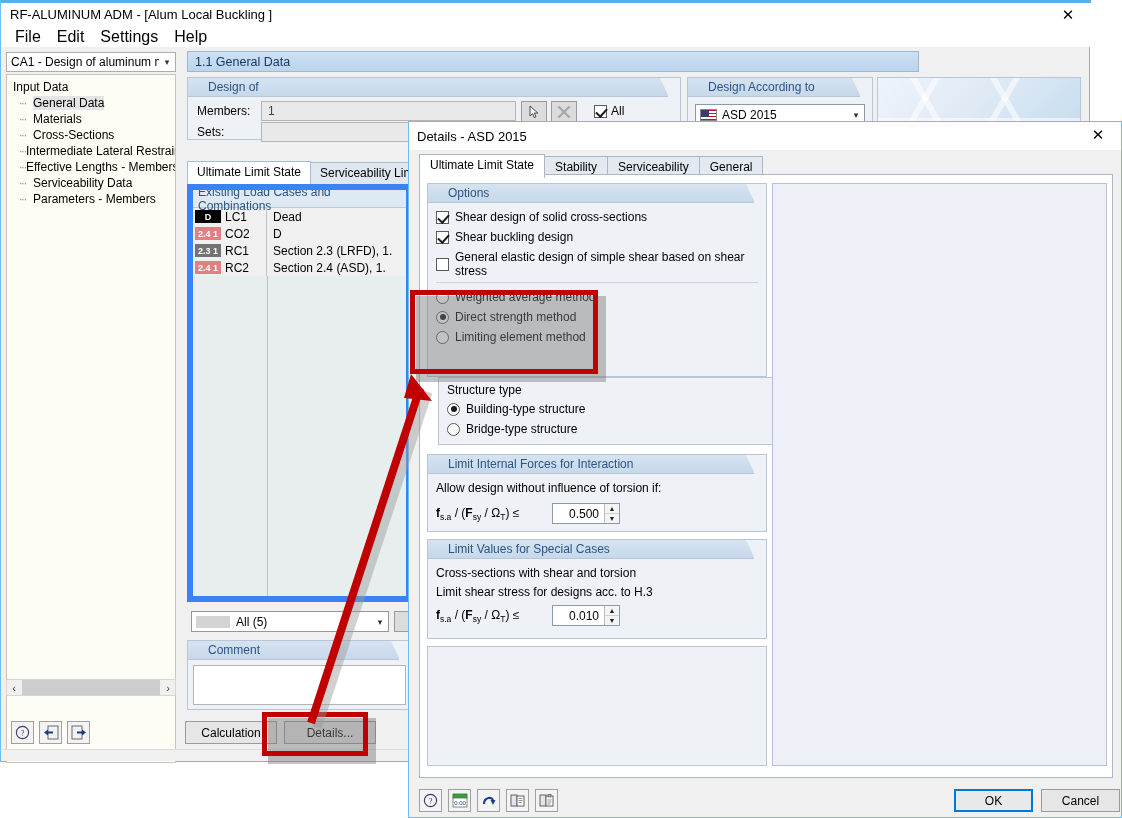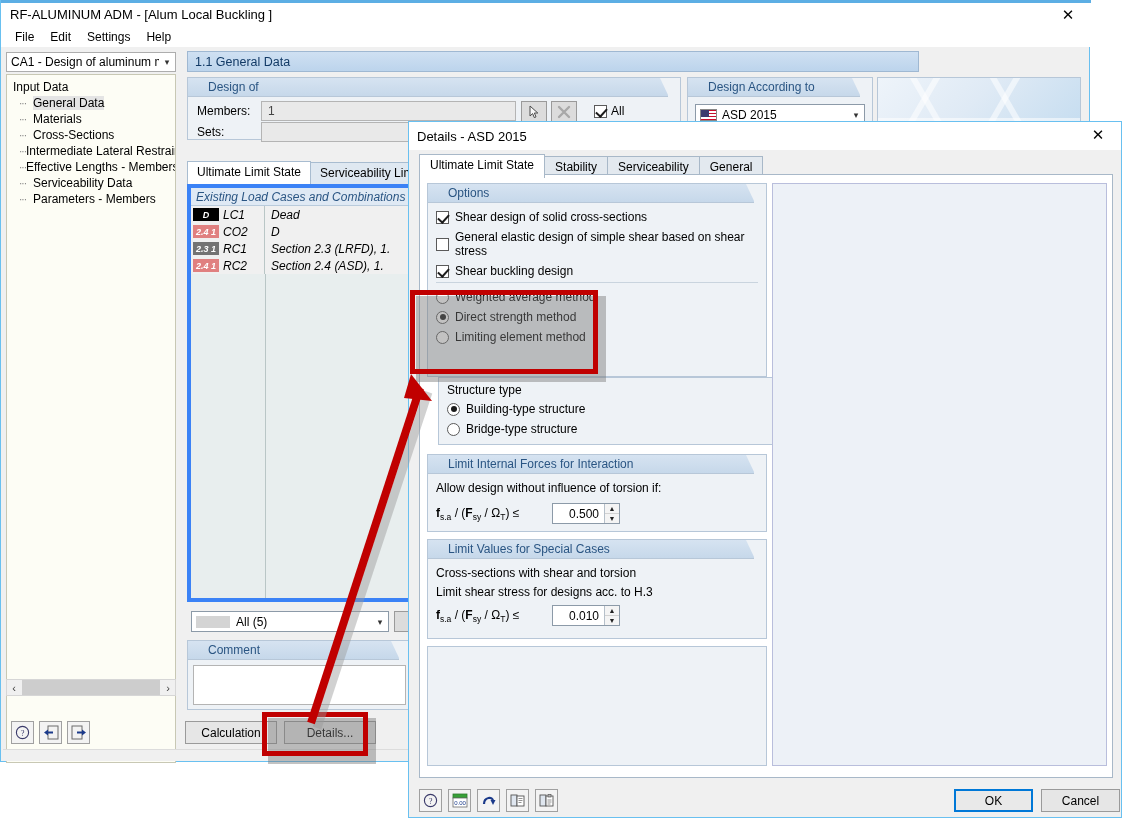--- a/index.html
+++ b/index.html
@@ -32,21 +32,21 @@
   }
   .win-close {
     position: absolute; right: 0; top: 0; width: 46px; height: 23px;
     display: flex; align-items: center; justify-content: center;
     font-size: 15px; color: #000; cursor: default;
   }
   .app-menubar {
     position: absolute; left: 0; top: 26px; width: 1090px; height: 21px;
     background: #ffffff; display: flex; align-items: center; padding-left: 6px;
   }
-  .menu-item { padding: 2px 8px; font-size: 12px; color: #000; }
+  .menu-item { padding: 2px 8px; font-size: 16px; color: #000; }
 
   
   .left-panel {
     position: absolute; left: 2px; top: 49px; width: 176px; height: 660px;
     background: #f0f0f0;
   }
   .combo-task {
     position: absolute; left: 3px; top: 3px; width: 170px; height: 20px;
     background: #ffffff; border: 1px solid #adadad;
     display: flex; align-items: center;
@@ -153,23 +153,22 @@
   .tabstrip { position: absolute; display: flex; align-items: flex-end; }
   .tab {
     border: 1px solid #a8bcd0; border-bottom: none;
     background: #dfe8f1; padding: 3px 9px 4px 9px; font-size: 12px;
     margin-right: -1px; color: #000;
   }
   .tab.active { background: #ffffff; position: relative; z-index: 2; padding-bottom: 5px; }
 
   
   .listbox {
-    position: absolute; background: #e8eeee; border: 4px solid #3b82f6;
+    position: absolute; background: #e8eeee; border: 6px solid #3b82f6;
     overflow: hidden;
-    font-style: italic;
   }
   .list-header {
     height: 18px; background: #dfe9f4; color: #2a5583; font-size: 12px;
     display: flex; align-items: center; padding-left: 5px;
     border-bottom: 1px solid #b9cbdc;
   }
   .list-row {
     height: 17px; display: flex; align-items: center; font-size: 12px;
     background: #f0f0f0;
   }
@@ -496,26 +495,26 @@
 
       <div class="group" style="left:7px; top:8px; width:340px; height:194px;">
         <div class="group-header" style="width:326px;">Options</div>
 
         <div style="position:absolute;left:8px;top:26px;width:324px;">
           <div class="opt-row">
             <span class="chk on"></span>
             <span>Shear design of solid cross-sections</span>
           </div>
           <div class="opt-row">
+            <span class="chk on"></span>
+            <span>Shear buckling design</span>
+          </div>
+          <div class="opt-row">
             <span class="chk"></span>
             <span>General elastic design of simple shear based on shear stress</span>
-          </div>
-          <div class="opt-row">
-            <span class="chk on"></span>
-            <span>Shear buckling design</span>
           </div>
         </div>
 
         <div style="position:absolute;left:8px;top:98px;width:322px;height:1px;background:#c9d4de;"></div>
 
         <div style="position:absolute;left:8px;top:106px;width:324px;">
           <div class="opt-row">
             <span class="radio"></span>
             <span>Weighted average method</span>
           </div>

